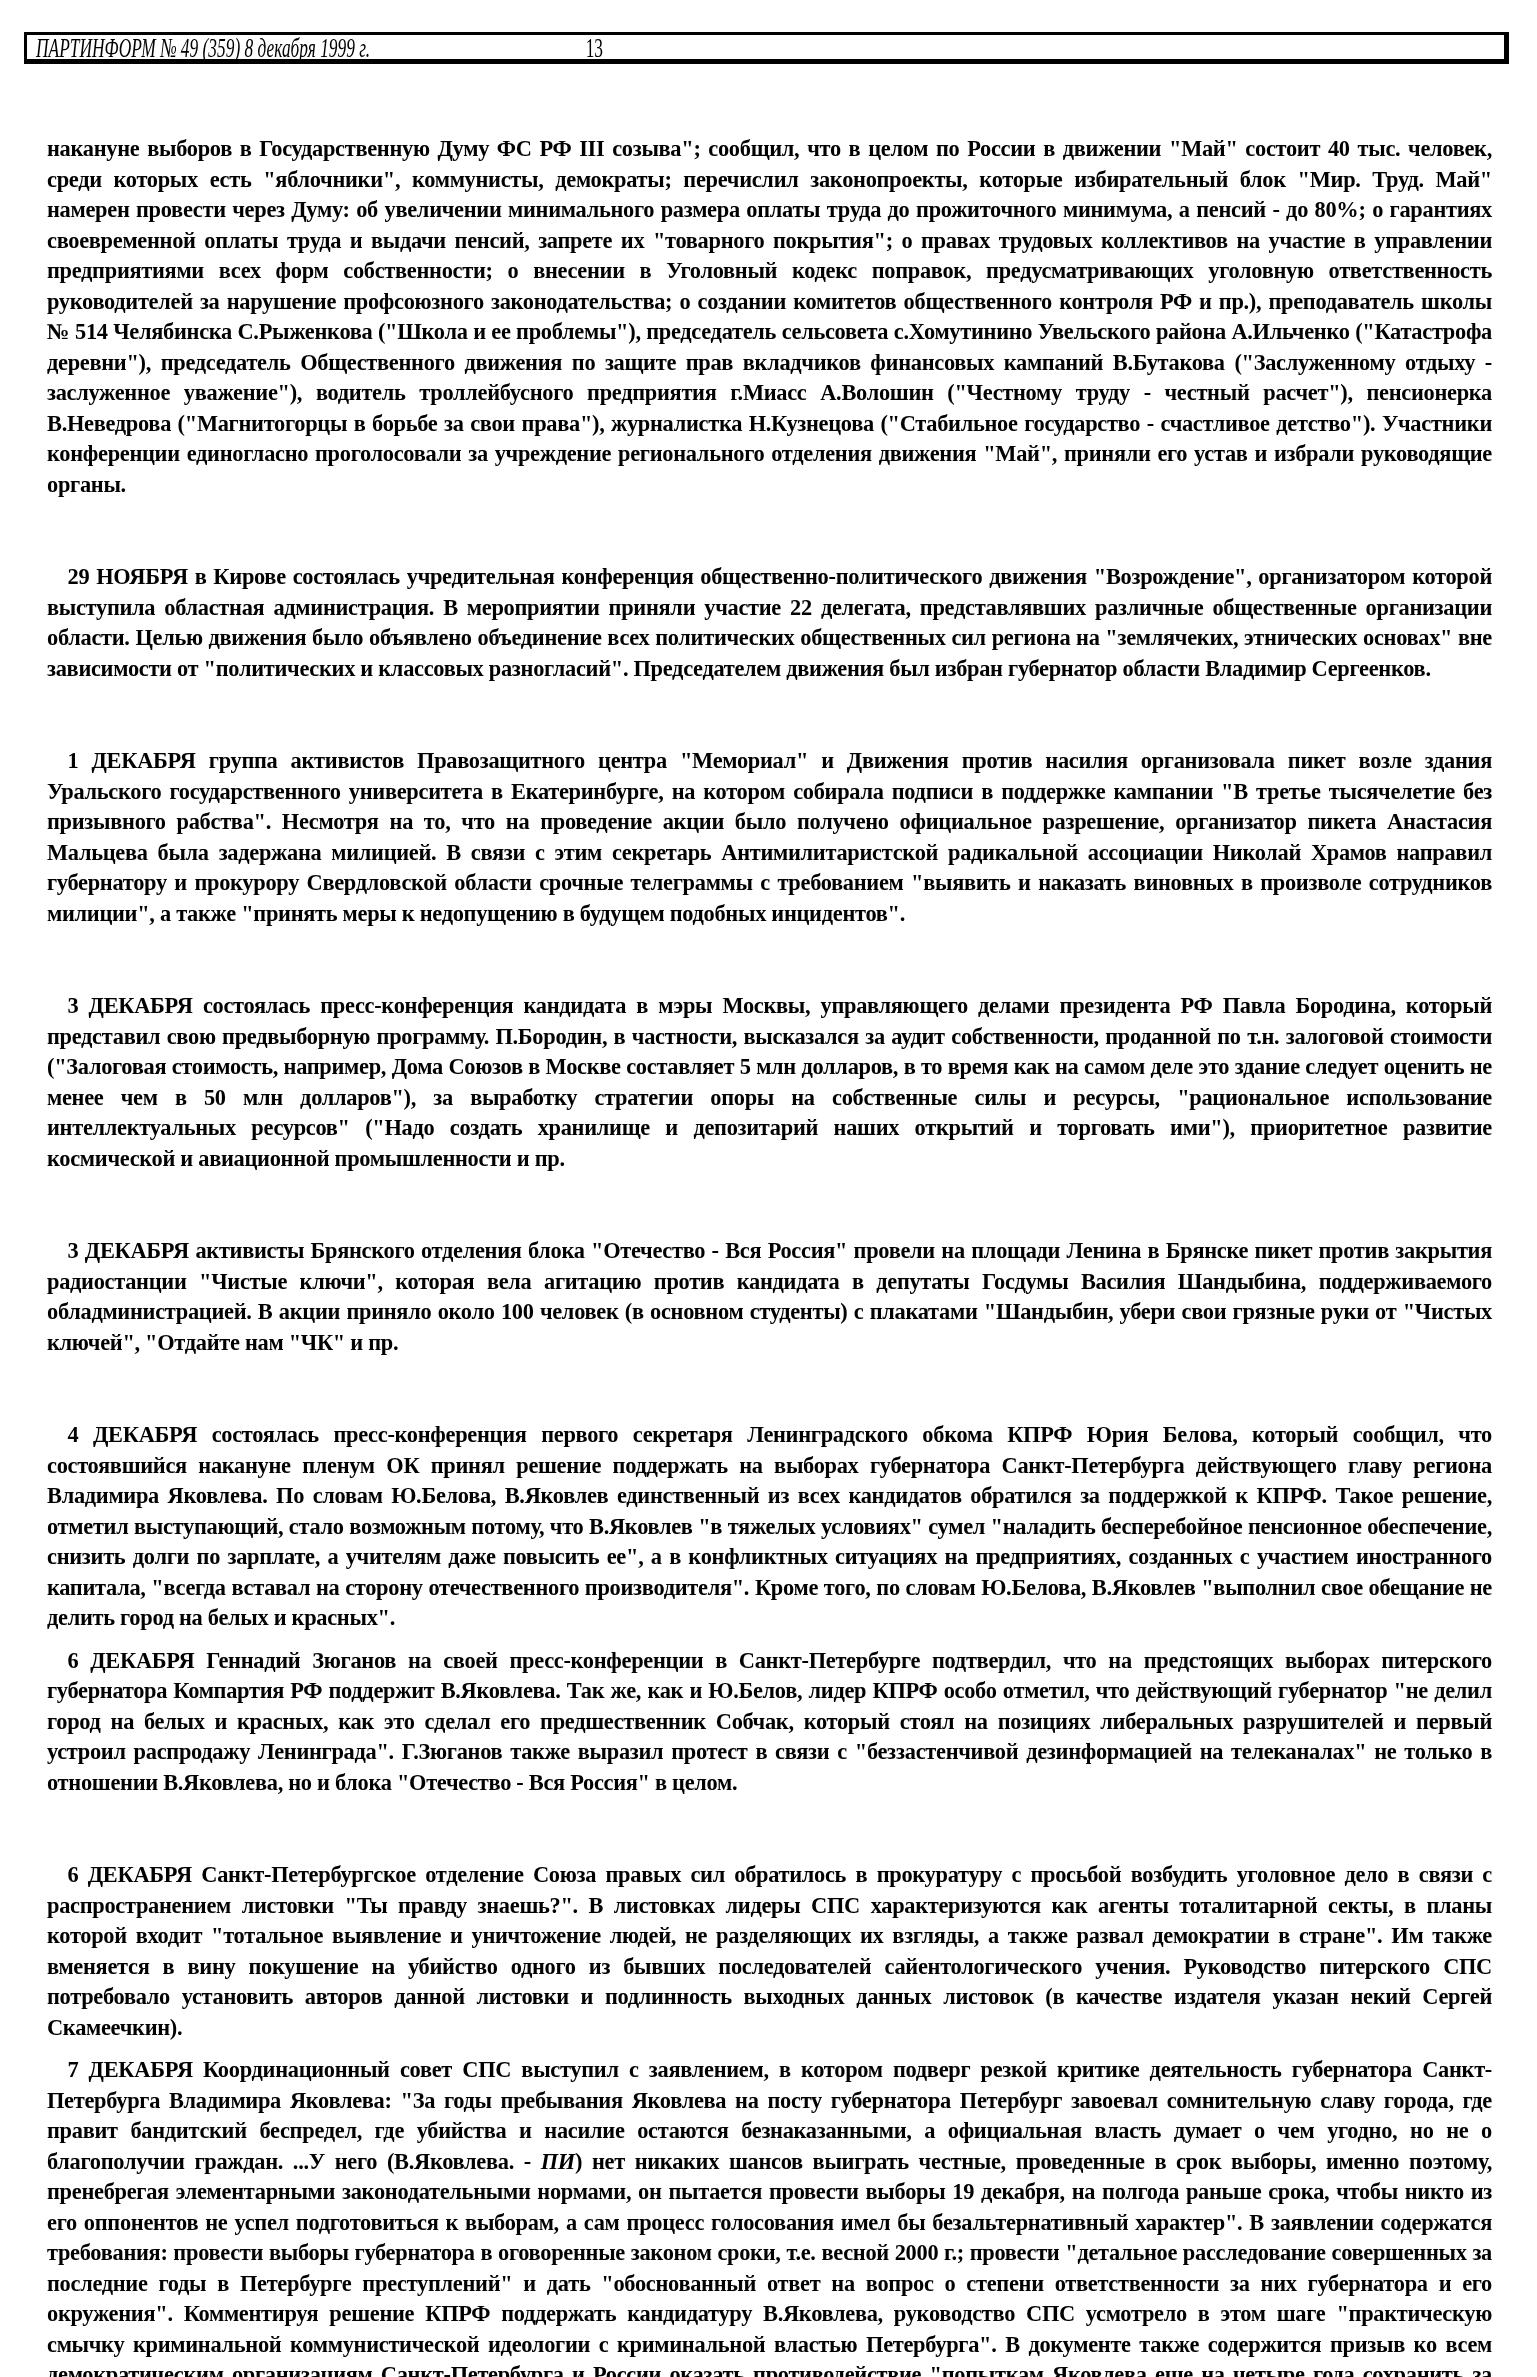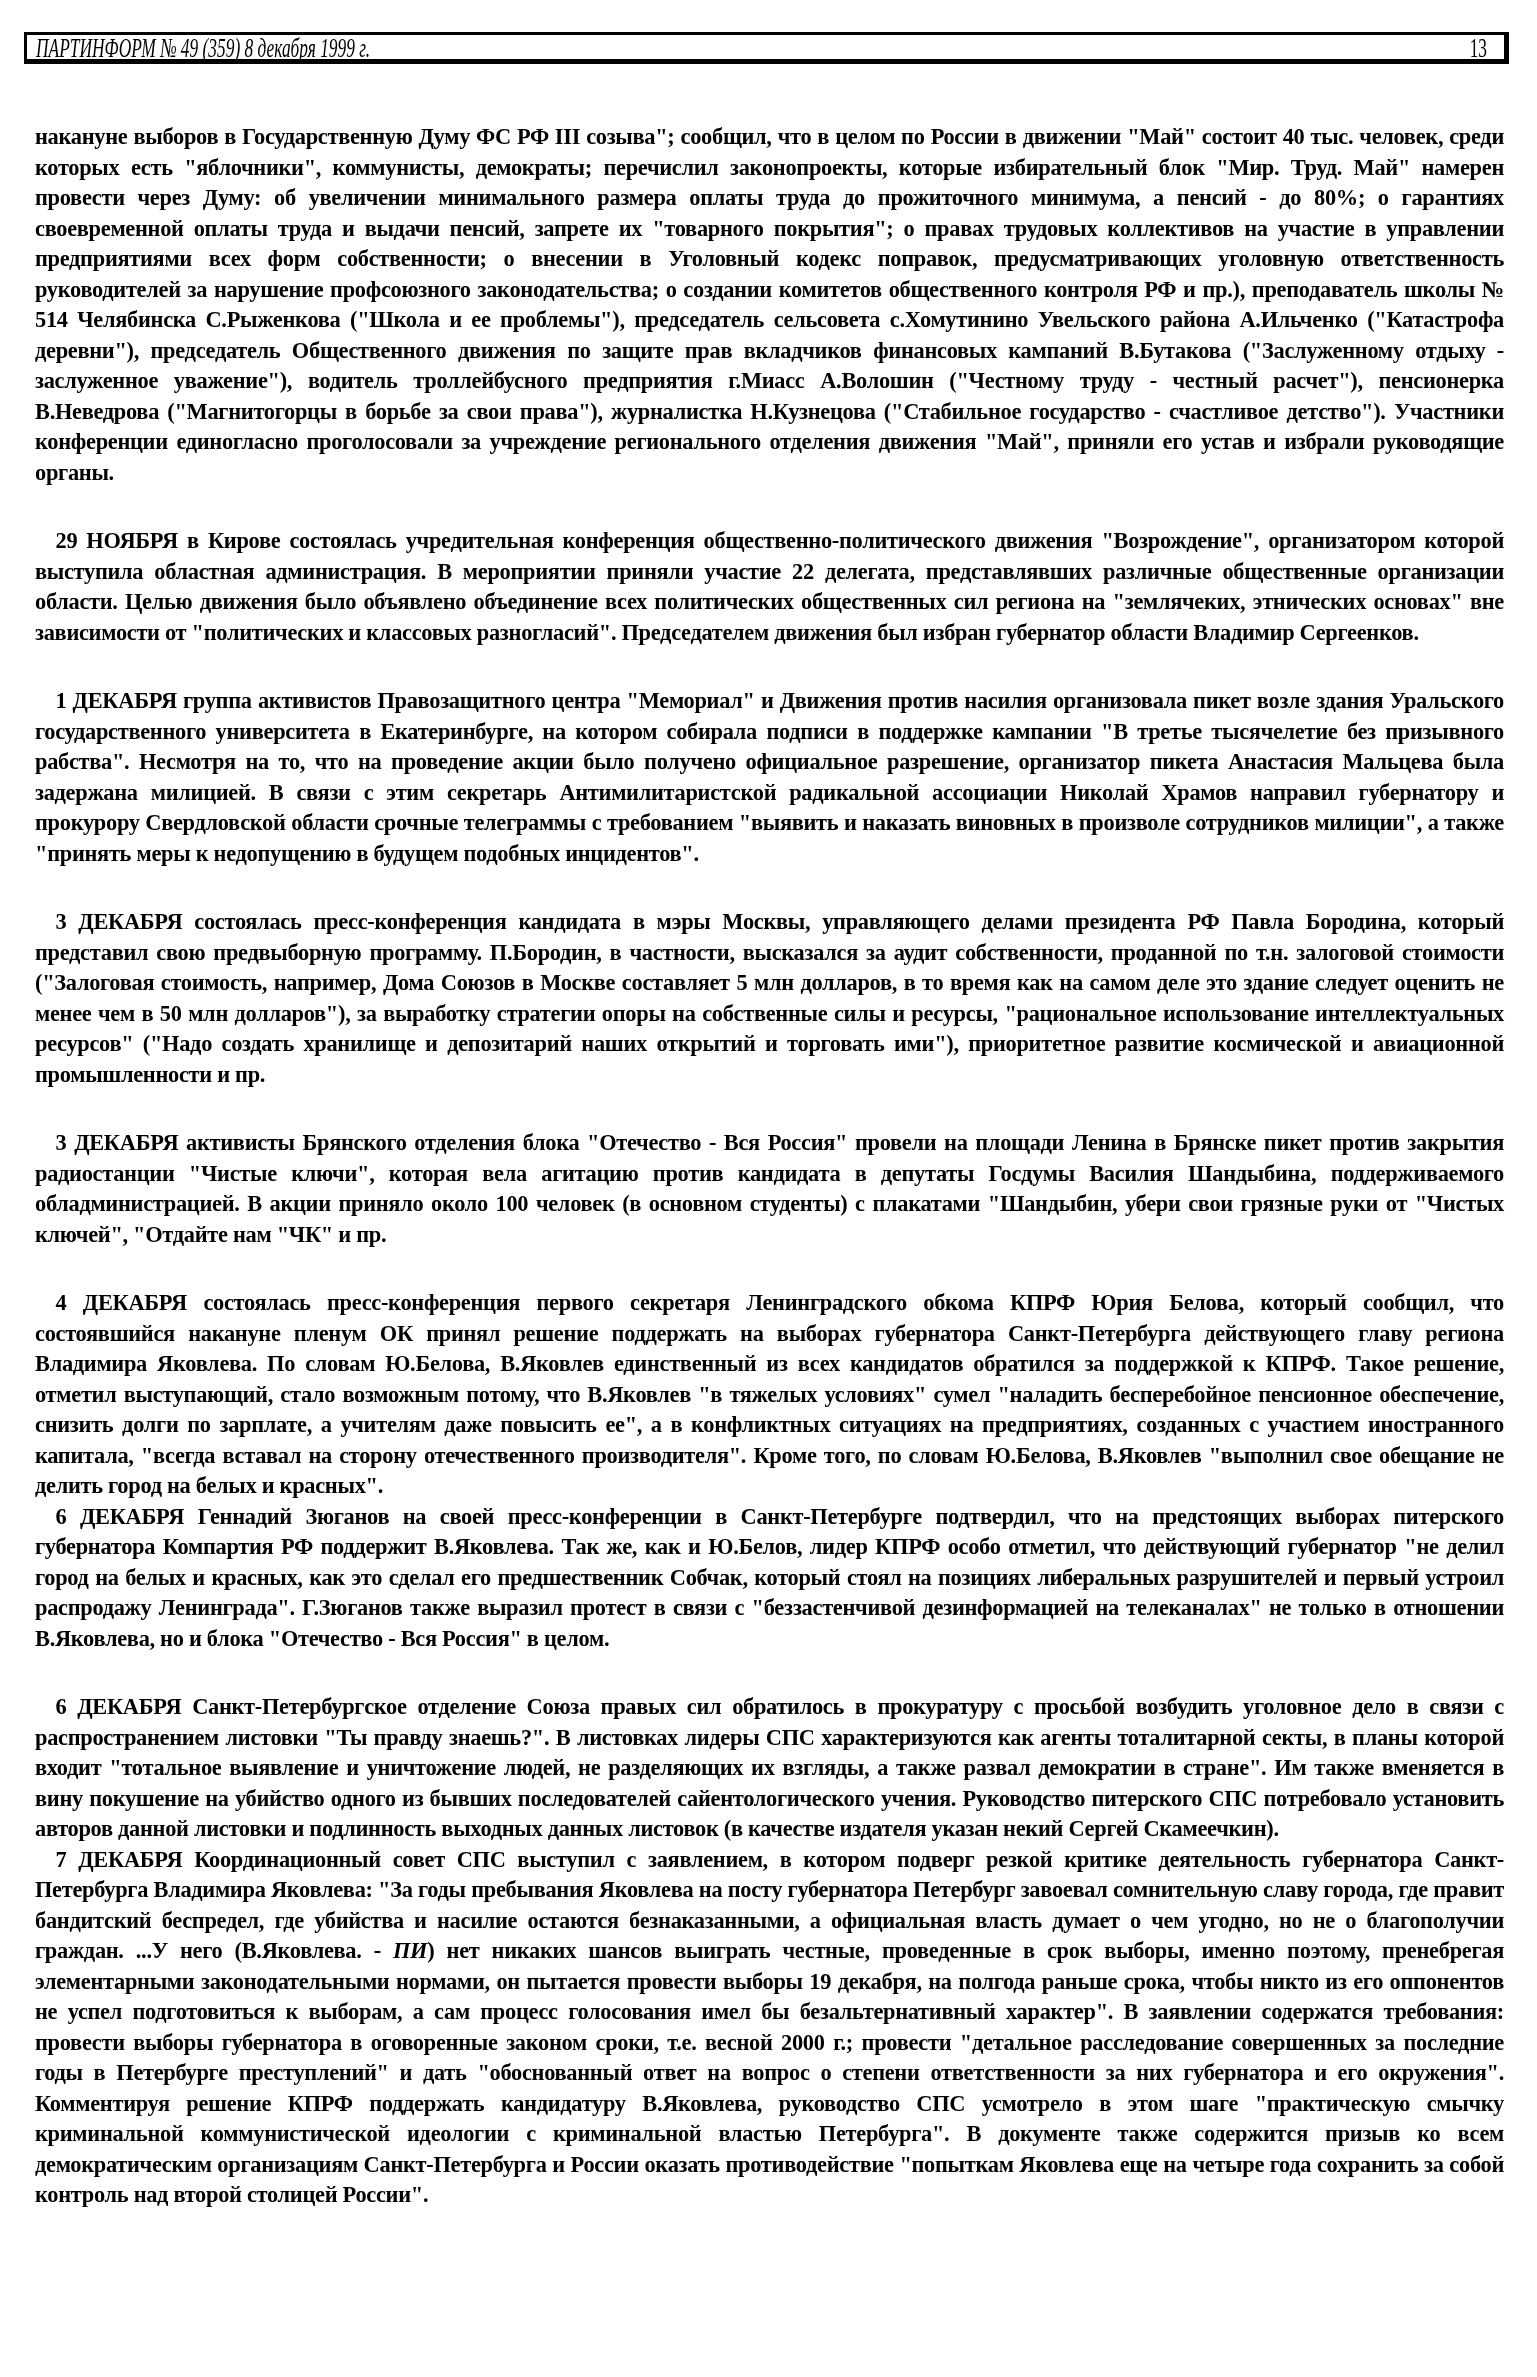--- a/index.html
+++ b/index.html
@@ -20,21 +20,20 @@
       top: 32px;
       width: 1485px;
       height: 32px;
       border: 3.8px solid #000;
       border-right-width: 5.1px;
       border-bottom-width: 5.1px;
       box-sizing: border-box;
       background: #fff;
       display: flex;
       align-items: center;
-      justify-content: space-between;
       padding: 0 16.7px 0 9px;
     }
     .masthead-title {
       font-family: "Liberation Serif", serif;
       font-style: italic;
       font-size: 28px;
       transform: scaleX(0.62);
       transform-origin: left center;
       white-space: nowrap;
       line-height: 1;
@@ -52,21 +51,21 @@
       position: absolute;
       left: 35px;
       top: 122px;
       width: 1469px;
       font-family: "Liberation Serif", serif;
       font-weight: bold;
       font-size: 22.4px;
       line-height: 30.5px;
     }
     .para {
-      margin: 0;
+      margin: 12px;
       text-align: justify;
       text-align-last: left;
       letter-spacing: -0.3px;
     }
     .para.indent { text-indent: 20.5px; }
     .gap { height: 38px; }
     .para .date { }
     .para em { font-style: italic; }
   </style>
 </head>

